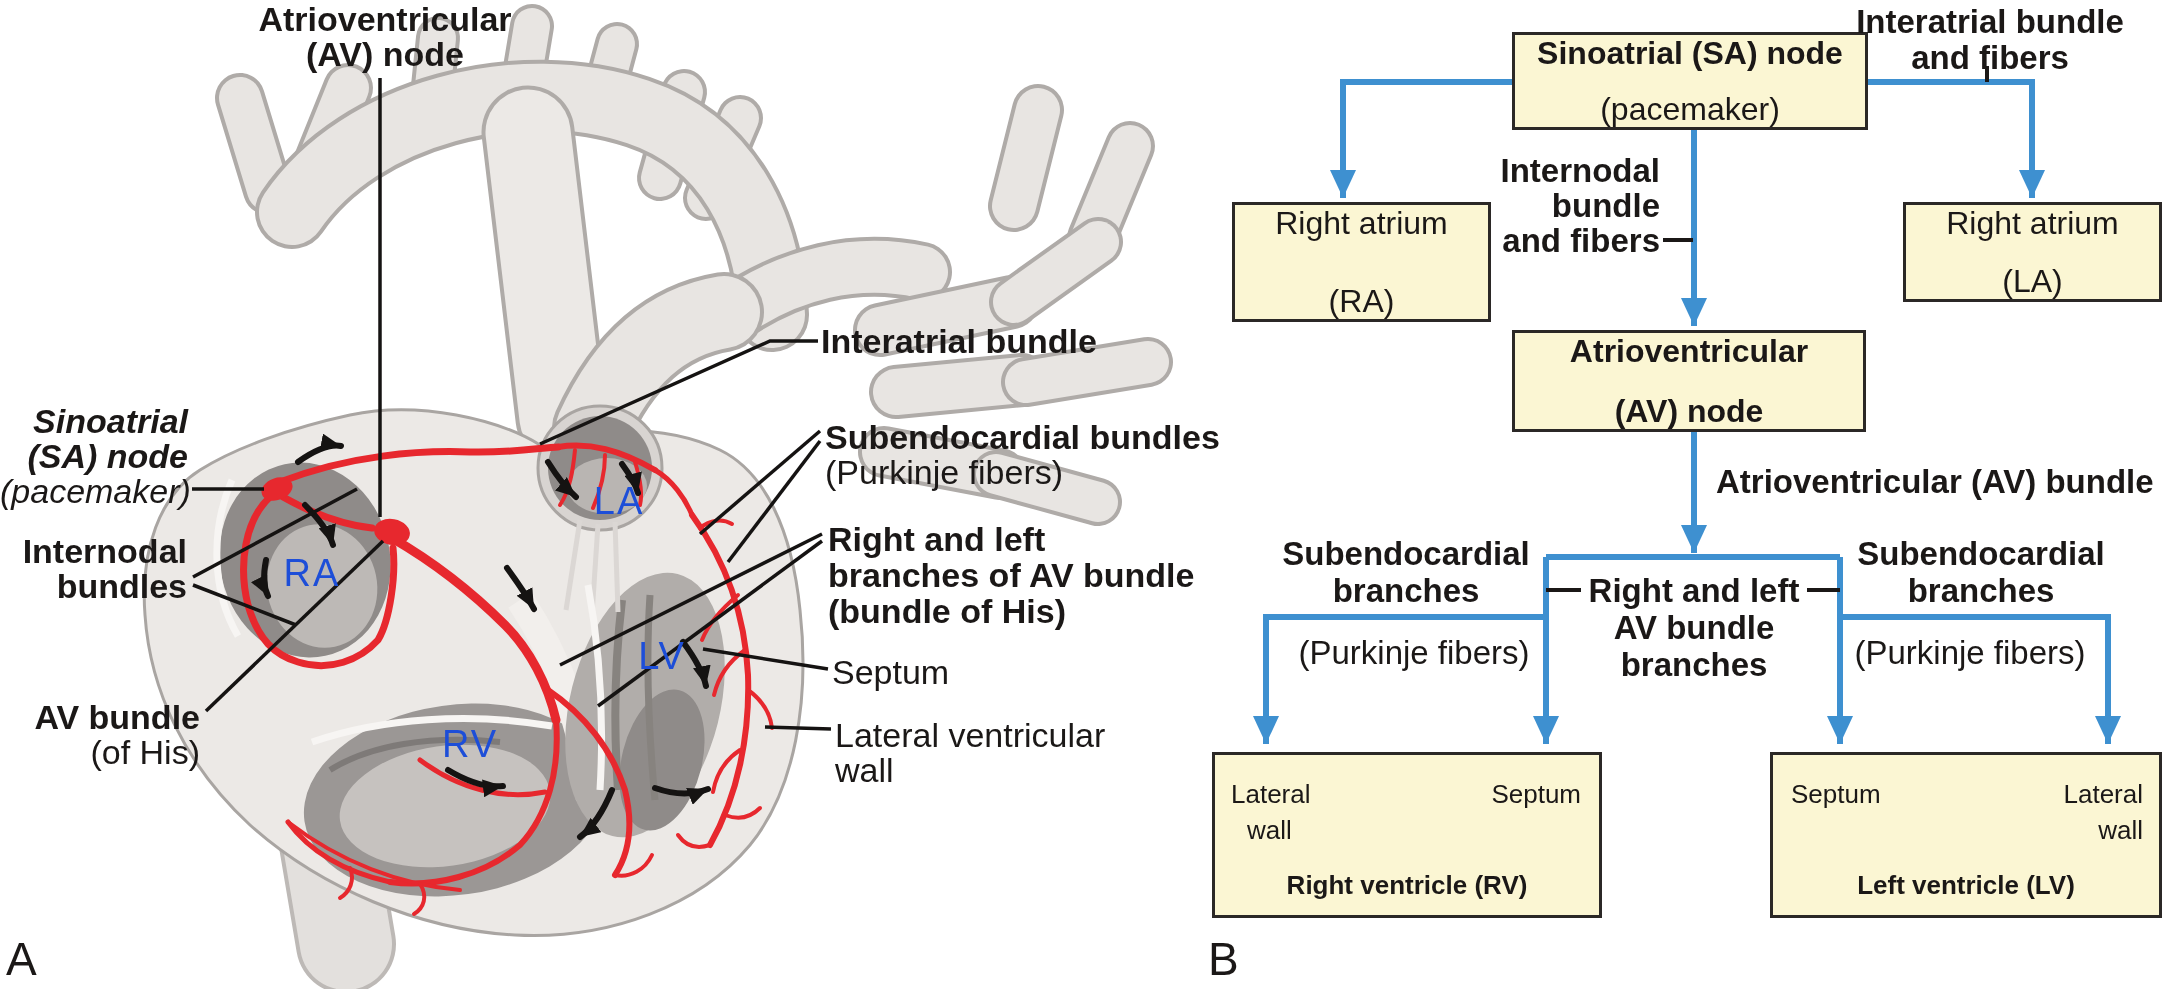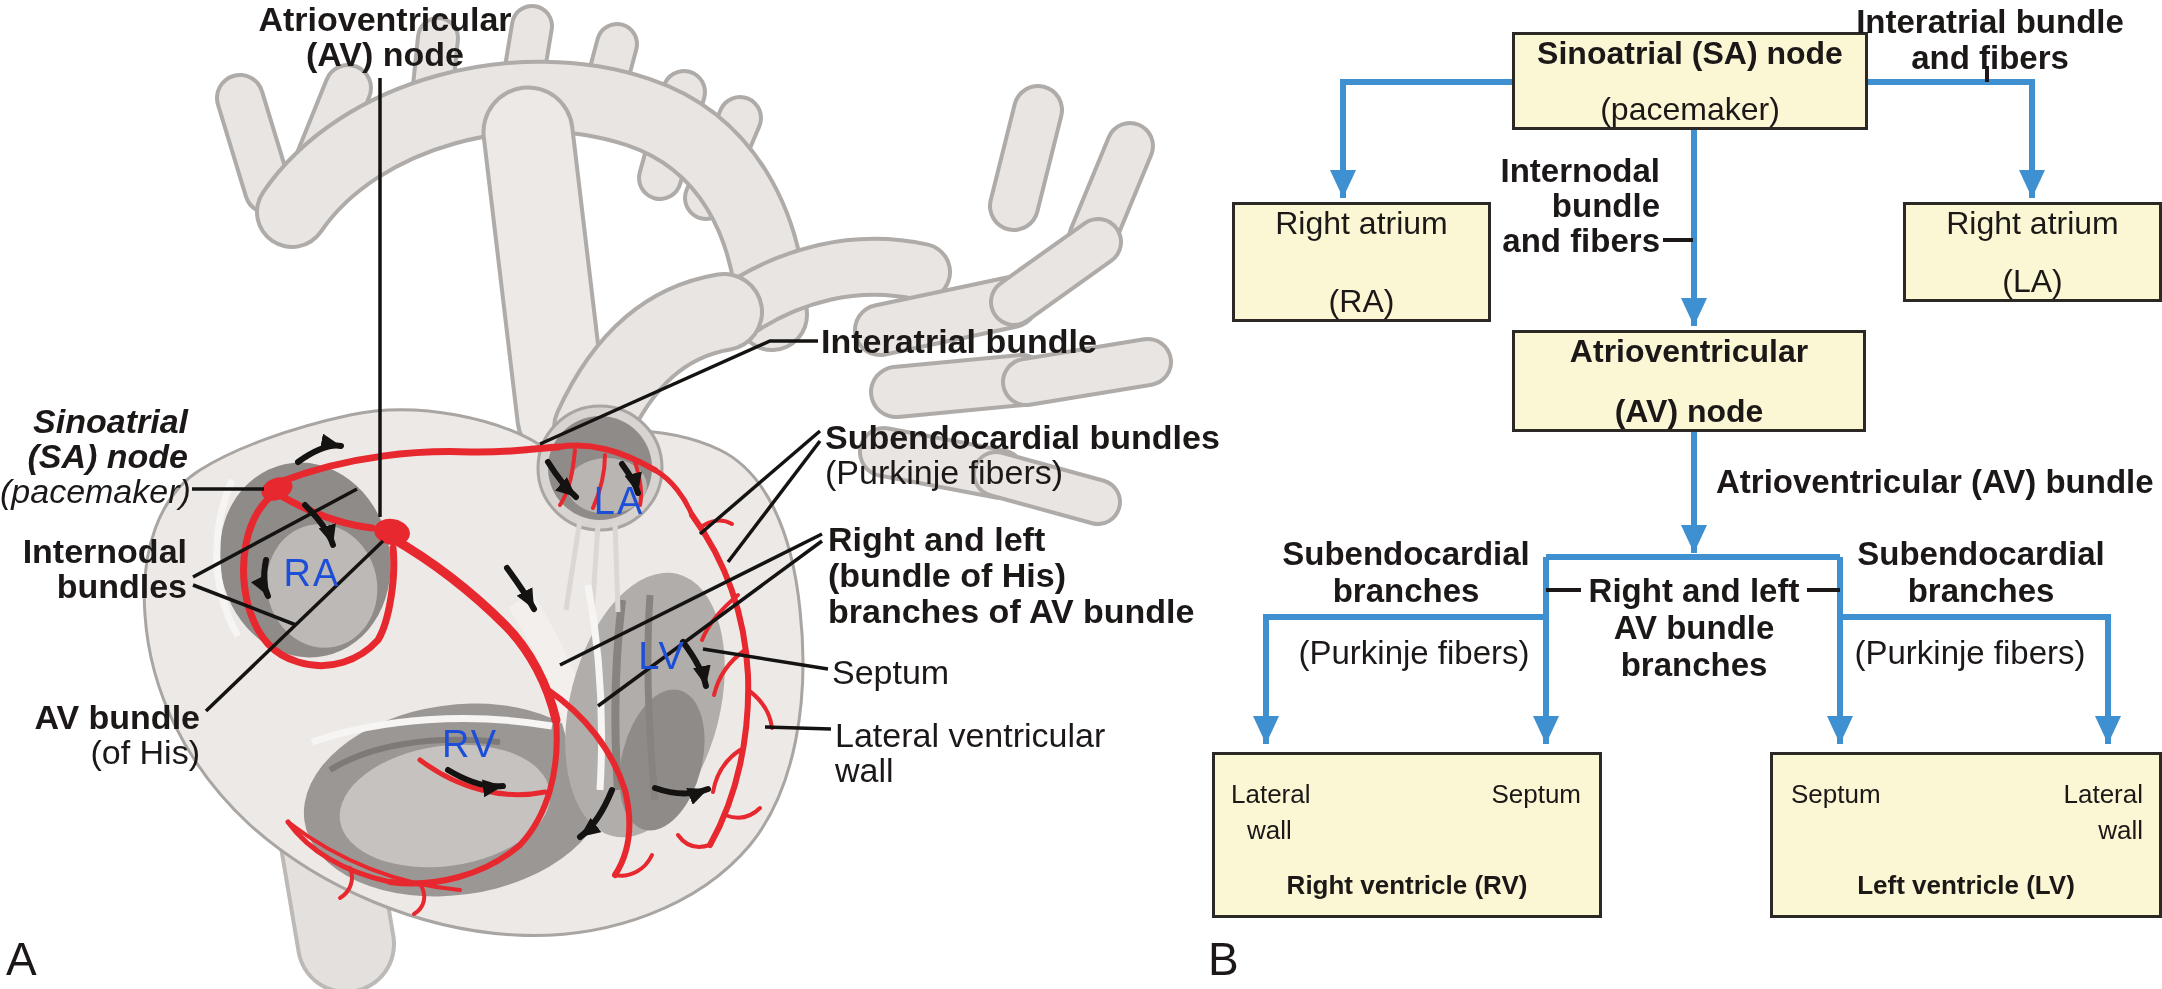--- a/index.html
+++ b/index.html
@@ -218,22 +218,22 @@
     <div>AV bundle</div>
     <div class="reg">(of His)</div>
   </div>
   <div class="lbl" style="left:821px;top:324px;">Interatrial bundle</div>
   <div class="lbl" style="left:825px;top:420px;">
     <div>Subendocardial bundles</div>
     <div class="reg">(Purkinje fibers)</div>
   </div>
   <div class="lbl" style="left:828px;top:521px;line-height:36px;">
     <div>Right and left</div>
+    <div>branches of AV bundle</div>
     <div>(bundle of His)</div>
-    <div>branches of AV bundle</div>
   </div>
   <div class="lbl reg" style="left:832px;top:655px;">Septum</div>
   <div class="lbl reg" style="left:835px;top:718px;">
     <div>Lateral ventricular</div>
     <div>wall</div>
   </div>
   <div class="chamber" style="left:312px;top:573px;">RA</div>
   <div class="chamber" style="left:619px;top:501px;">LA</div>
   <div class="chamber" style="left:662px;top:656px;">LV</div>
   <div class="chamber" style="left:470px;top:744px;">RV</div>

